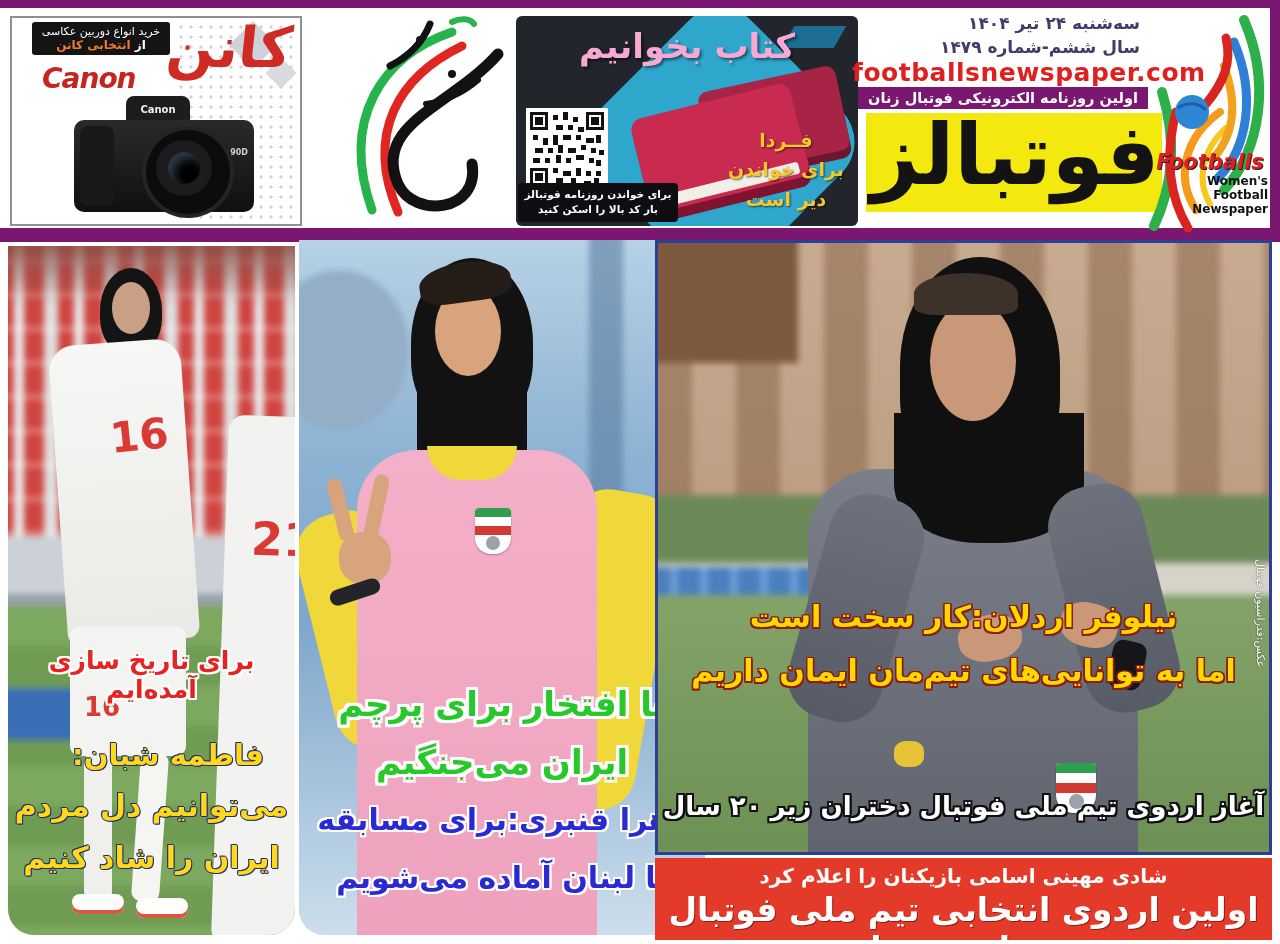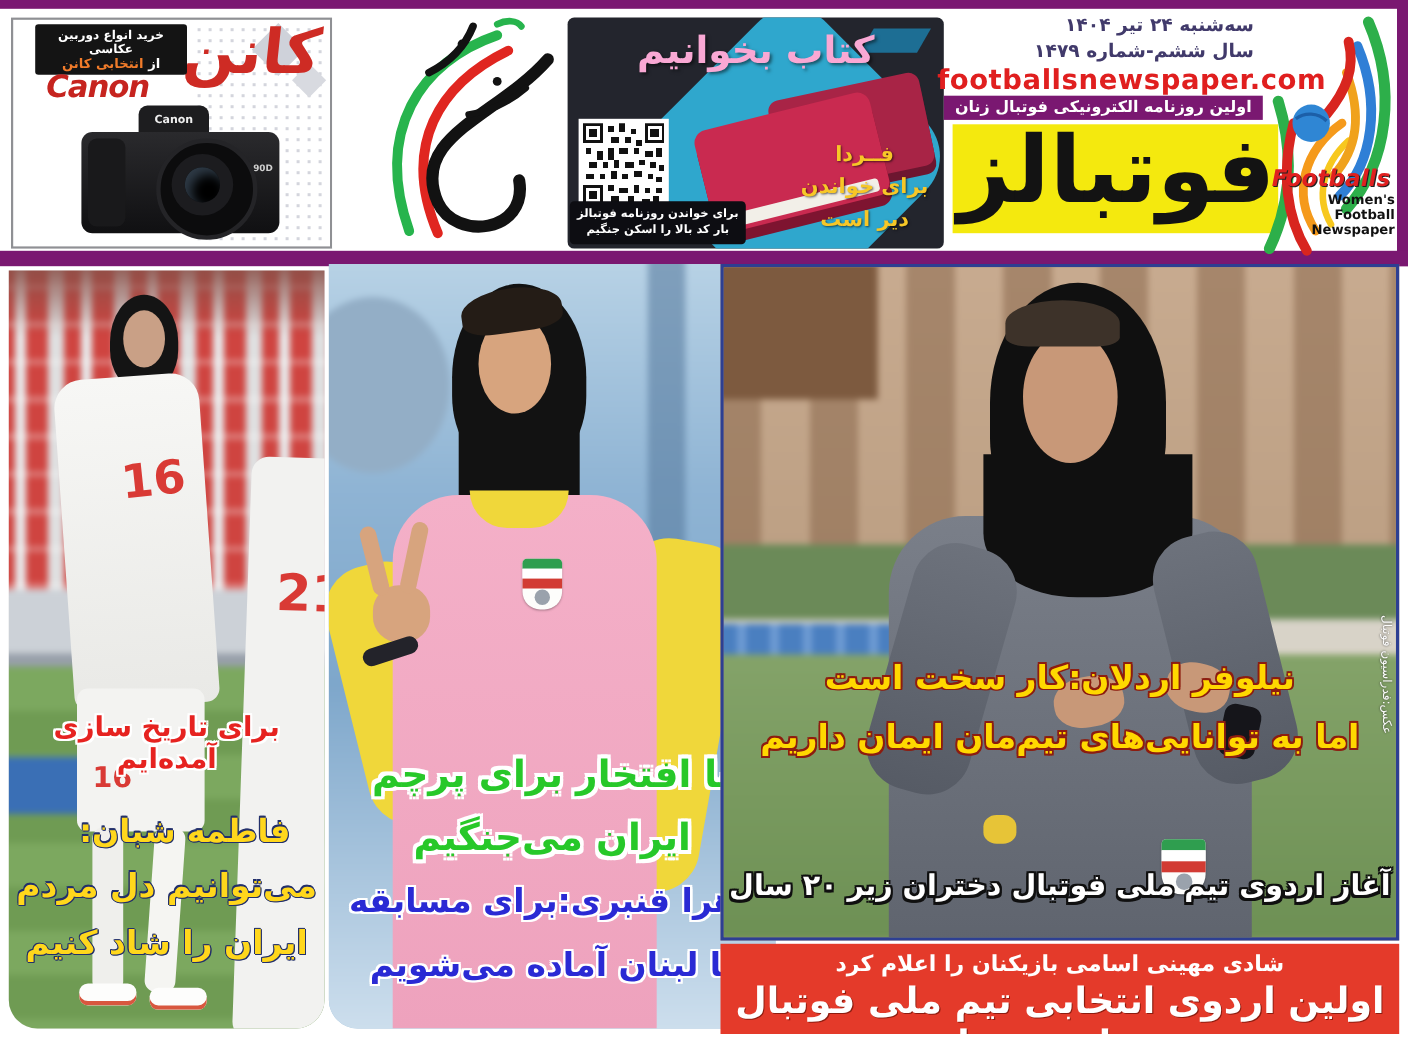--- a/index.html
+++ b/index.html
@@ -34,21 +34,21 @@
   <div class="abs" style="left:0;top:0;width:1280px;height:8px;background:#7a1871;"></div>
   <div class="abs" style="left:1270px;top:0;width:10px;height:242px;background:#7a1871;"></div>
   <div class="abs" style="left:0;top:228px;width:1280px;height:14px;background:#7a1871;"></div>
 
   <div class="card" style="left:10px;top:16px;width:288px;height:206px;border:2px solid #8f9094;background:#fff;">
     <div class="abs" style="right:4px;top:4px;width:120px;height:198px;background-image:radial-gradient(#c9cbd4 1.5px,transparent 1.7px);background-size:10px 10px;opacity:.8;"></div>
     <div class="abs" style="right:30px;top:10px;width:34px;height:34px;background:#cfd2da;transform:rotate(45deg);"></div>
     <div class="abs" style="right:8px;top:44px;width:22px;height:22px;background:#d8dae0;transform:rotate(45deg);"></div>
     <div class="abs rtl" style="right:8px;top:2px;font-size:56px;font-weight:bold;color:#ce2b24;transform:skewX(-6deg);line-height:1;">کانن</div>
     <div class="abs rtl ctr" style="left:20px;top:4px;width:128px;background:#141414;border-radius:3px;padding:3px 5px;">
-      <div style="color:#fff;font-size:11px;font-weight:bold;">خرید انواع دوربین عکاسی</div>
+      <div style="color:#fff;font-size:11px;font-weight:normal;">خرید انواع دوربین عکاسی</div>
       <div style="font-size:12px;font-weight:bold;"><span style="color:#fff;">از </span><span style="color:#f07b2a;">انتخابی کانن</span></div>
     </div>
     <div class="abs" style="left:30px;top:44px;font-size:28px;font-weight:bold;font-style:italic;color:#c6241f;letter-spacing:-1px;">Canon</div>
 
     <div class="abs" style="left:62px;top:78px;width:180px;height:120px;">
       <div class="abs" style="left:52px;top:0;width:64px;height:30px;background:#1d1d1f;border-radius:8px 8px 0 0;">
         <div class="ctr" style="color:#eee;font-size:10px;font-weight:bold;margin-top:8px;">Canon</div>
       </div>
       <div class="abs" style="left:0;top:24px;width:180px;height:92px;background:linear-gradient(#2a2a2d,#101012);border-radius:10px;"></div>
       <div class="abs" style="left:6px;top:30px;width:34px;height:80px;background:#19191b;border-radius:8px;"></div>
@@ -138,21 +138,21 @@
             <rect x="26" y="23" width="2" height="2"></rect>
             <rect x="10" y="26" width="3" height="2"></rect>
           <rect x="16" y="26" width="2" height="2"></rect>
             <rect x="21" y="27" width="3" height="2"></rect>
             <rect x="25" y="26" width="2" height="2"></rect>
         </g>
       </svg>
     </div>
     <div class="abs rtl ctr" style="left:2px;bottom:4px;width:156px;background:#0d0d12;border-radius:4px;padding:4px 2px;color:#fff;font-size:10.5px;font-weight:bold;line-height:1.5;">
       <div>برای خواندن روزنامه فوتبالز</div>
-      <div>بار کد بالا را اسکن جنگیم</div>
+      <div>بار کد بالا را اسکن کنید</div>
     </div>
   </div>
 
   <div class="abs rtl" style="left:860px;top:12px;width:280px;text-align:right;color:#413a6b;font-size:17px;font-weight:bold;line-height:1.4;">
     <div>سه‌شنبه ۲۴ تیر ۱۴۰۴</div>
     <div>سال ششم-شماره ۱۴۷۹</div>
   </div>
   <div class="abs ctr" style="left:852px;top:58px;width:292px;color:#e01f1f;font-size:25px;font-weight:bold;letter-spacing:.5px;">footballsnewspaper.com</div>
   <div class="abs rtl ctr" style="left:858px;top:87px;width:290px;height:22px;line-height:22px;background:#7a1871;color:#fff;font-size:14.5px;font-weight:bold;">اولین روزنامه الکترونیکی فوتبال زنان ایران</div>
   <div class="abs" style="left:866px;top:113px;width:296px;height:99px;background:#f4e90e;"></div>

